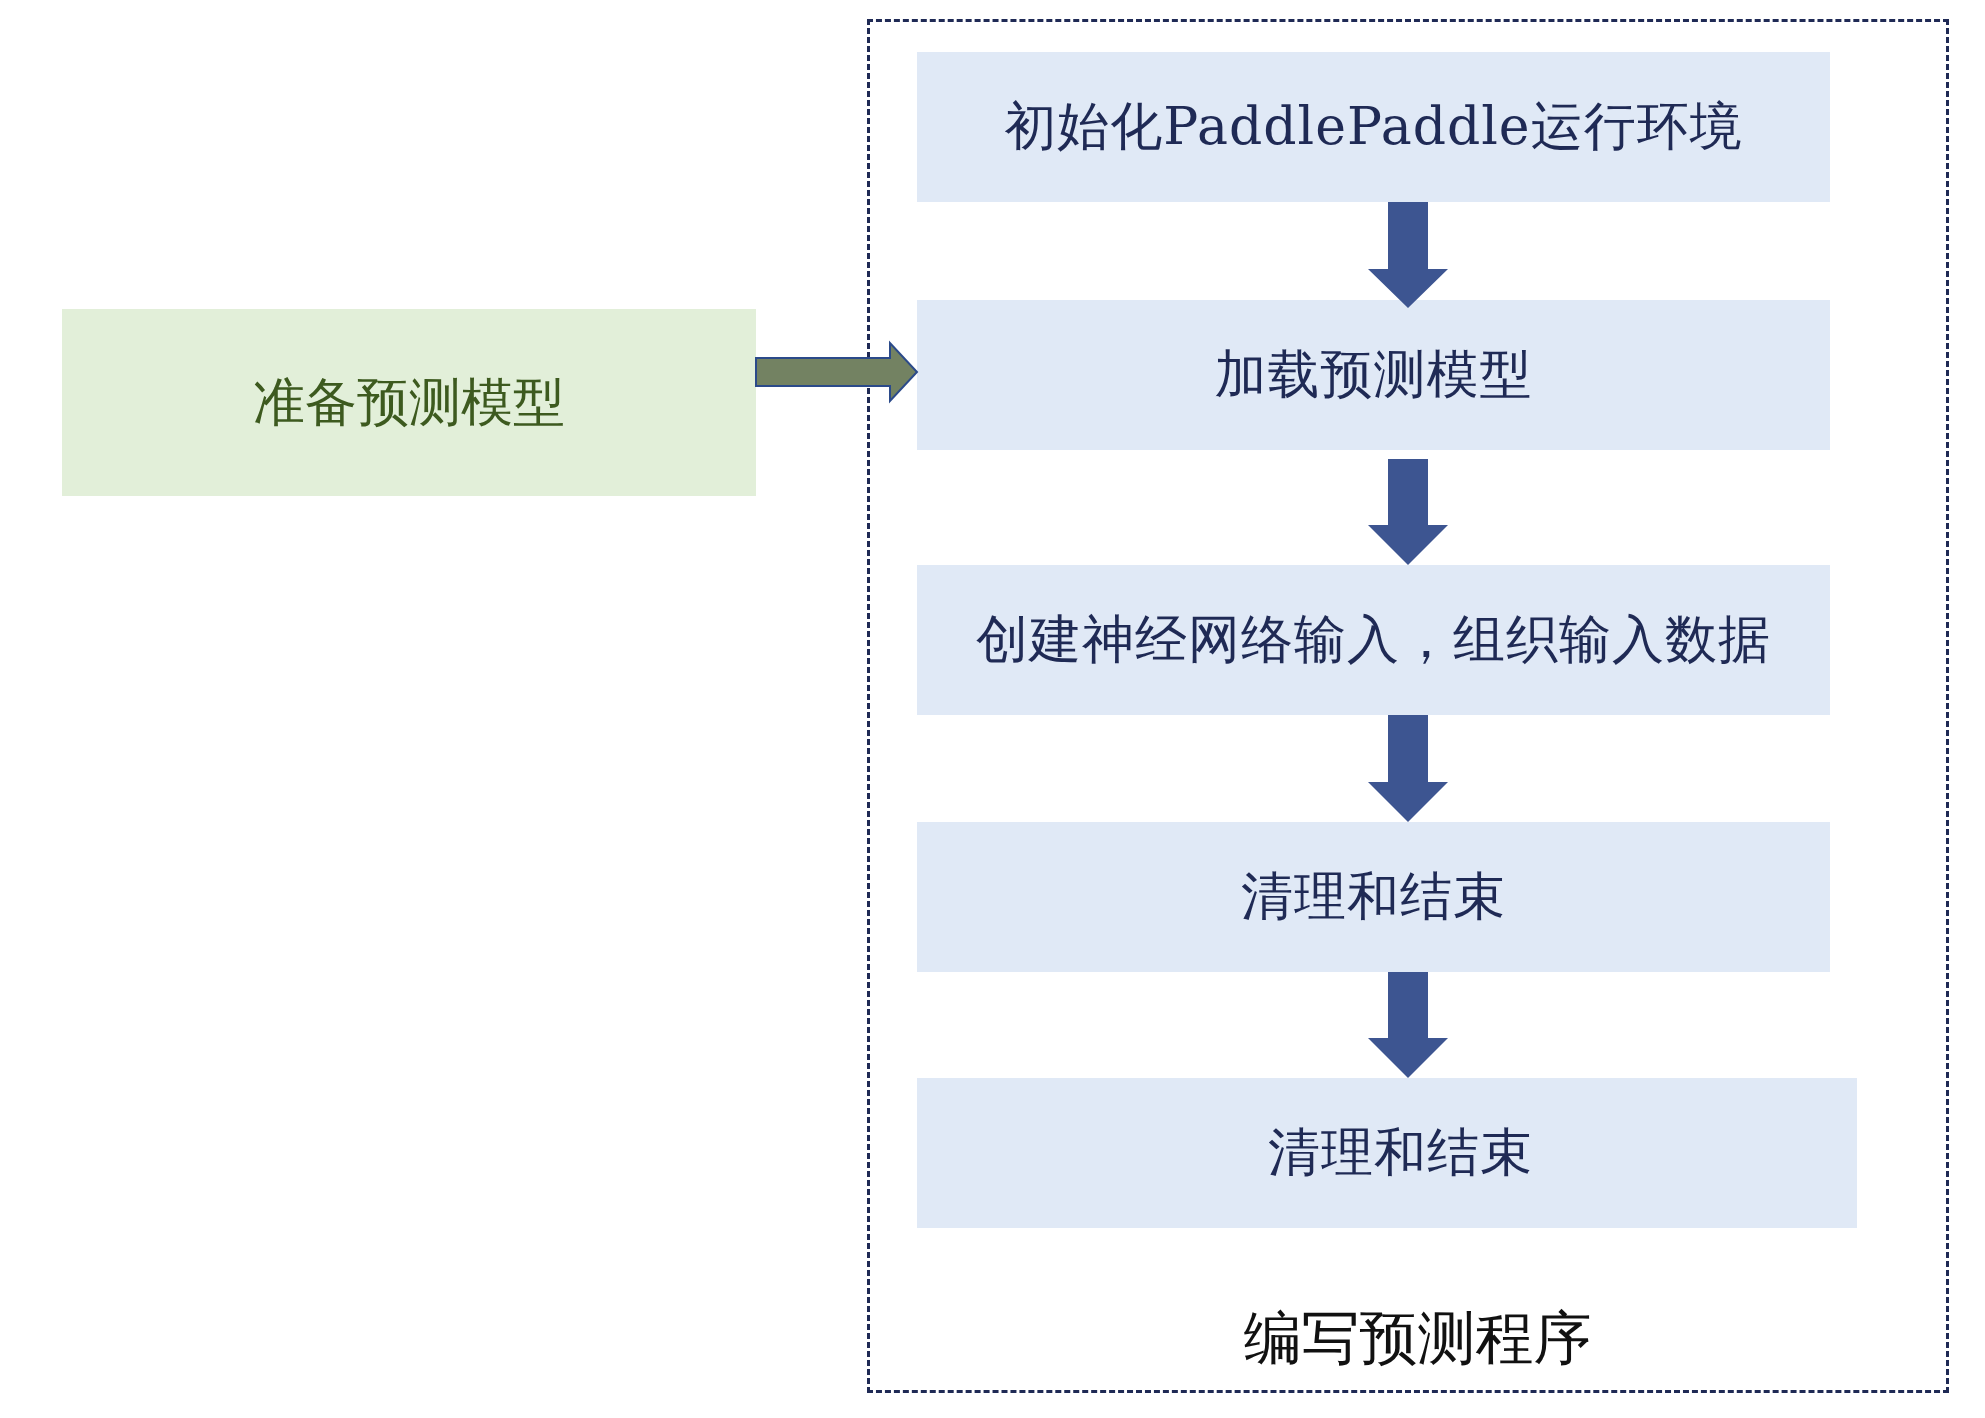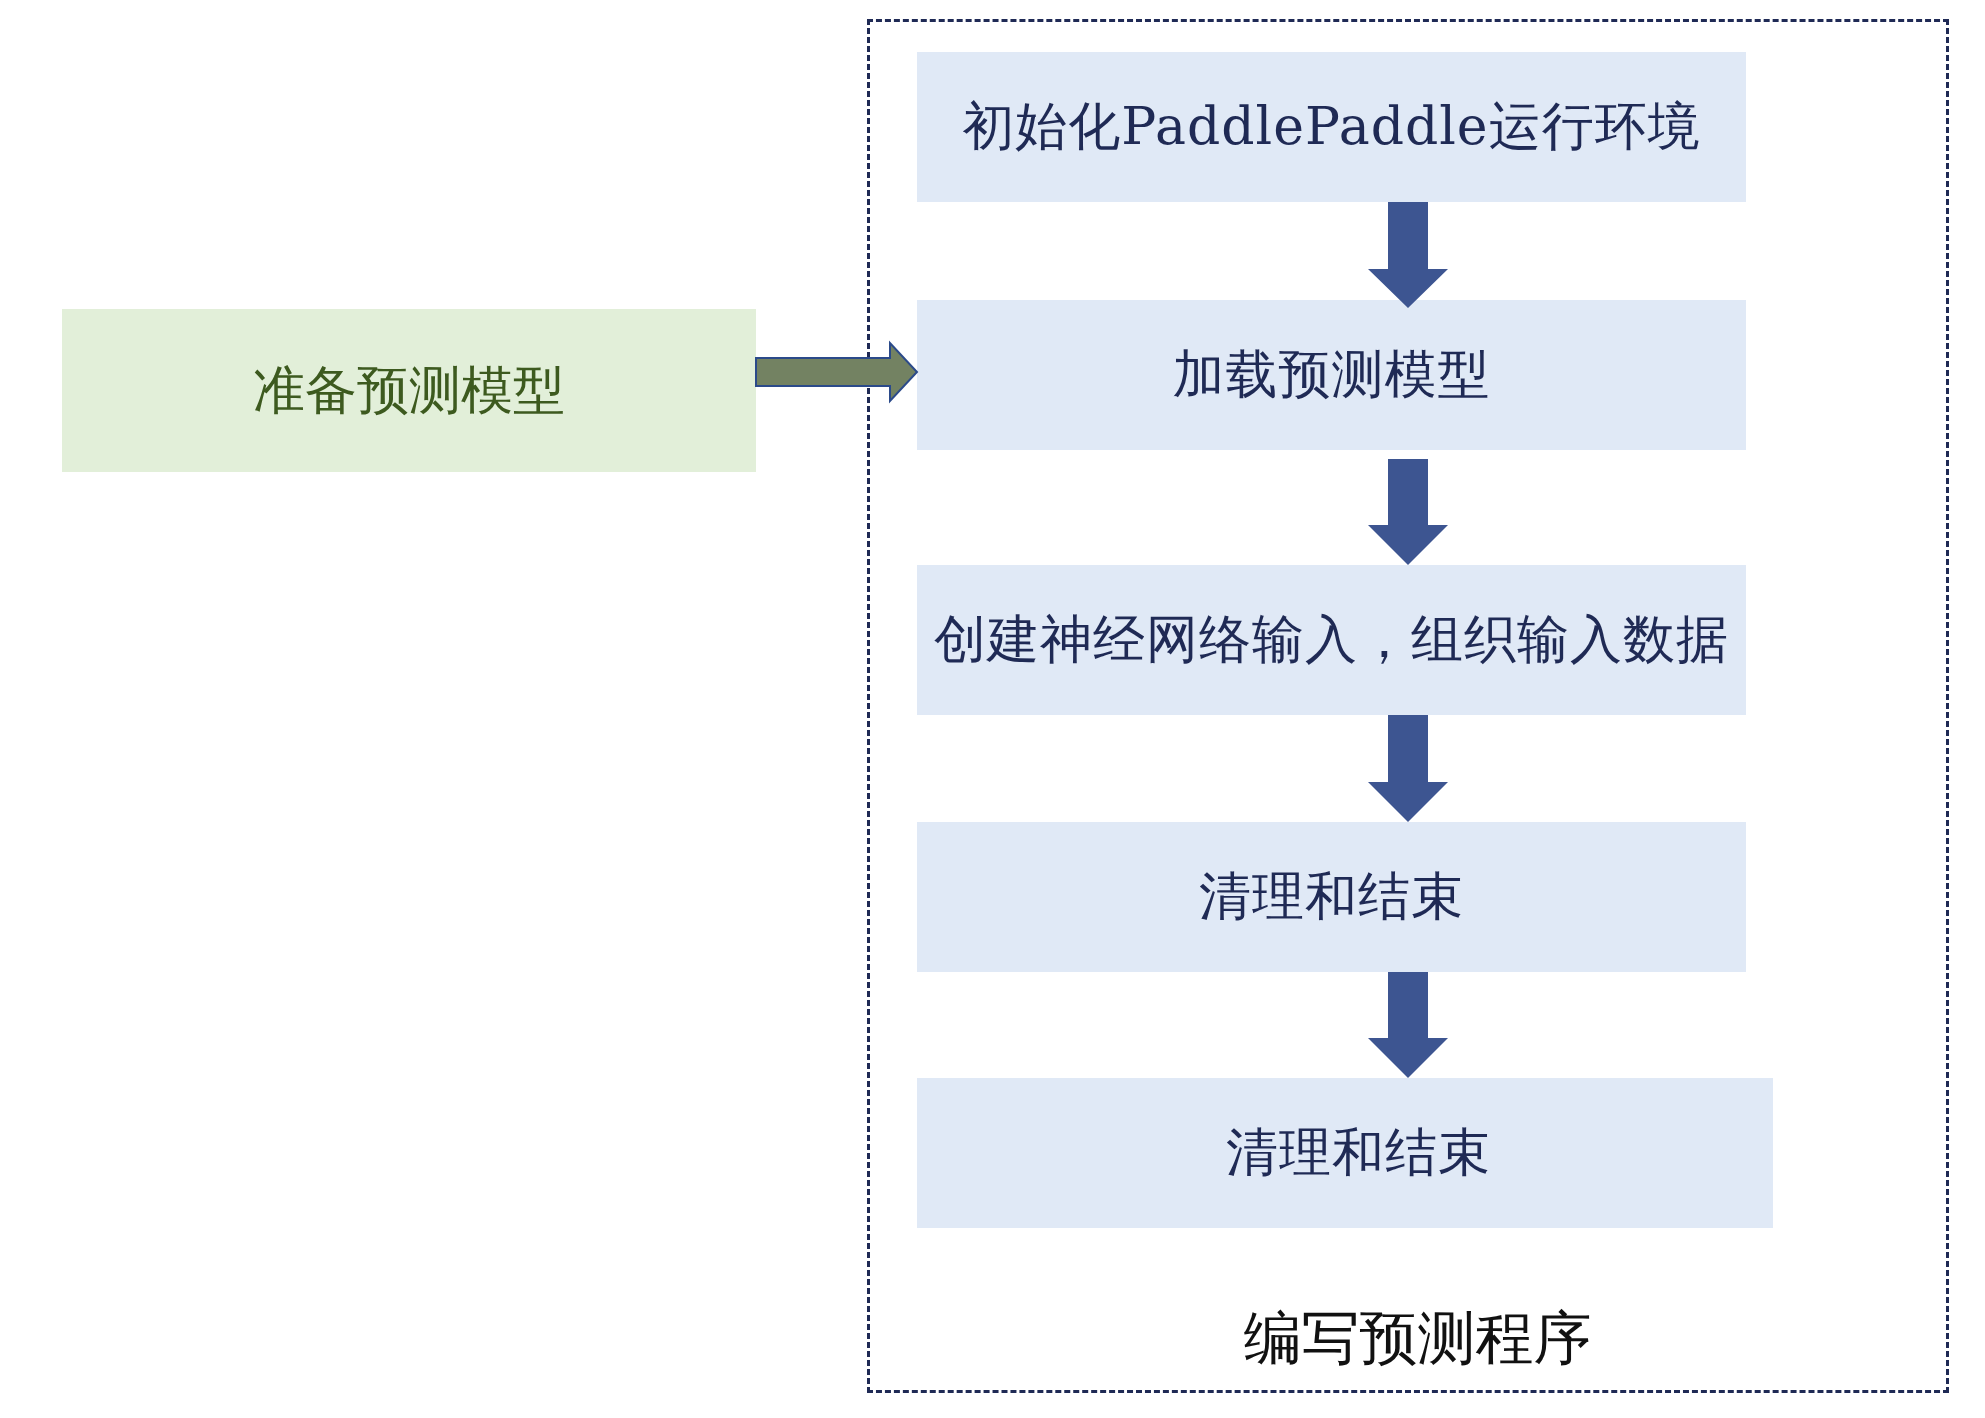--- a/index.html
+++ b/index.html
@@ -1,23 +1,23 @@
 <!DOCTYPE html>
 <html><head>
 <meta charset="utf-8">
 <style>
   html, body { margin:0; padding:0; background:#ffffff; }
   body { width:1985px; height:1418px; position:relative; overflow:hidden;
          font-family:"DejaVu Serif","Liberation Serif",serif; }
   .frame { position:absolute; left:867px; top:19px; width:1082px; height:1374px;
            border:3px dashed #1f2a55; box-sizing:border-box; }
-  .step { position:absolute; left:917px; width:829px; height:150px; background:#e0e9f6;
+  .step { position:absolute; left:917px; width:913px; height:150px; background:#e0e9f6;
           display:flex; align-items:center; justify-content:center;
           color:#1f2a55; font-size:52px; letter-spacing:1px; }
-  .prep { position:absolute; left:62px; top:309px; width:694px; height:163px; background:#e2efd9;
+  .prep { position:absolute; left:62px; top:309px; width:694px; height:187px; background:#e2efd9;
           display:flex; align-items:center; justify-content:center;
           color:#3d5a1f; font-size:52px; }
   .caption { position:absolute; left:917px; width:1001px; top:1300px; text-align:center;
              color:#111111; font-size:58px; }
   svg.arrows { position:absolute; left:0; top:0; }
 </style>
 </head>
 <body>
 
 <div class="frame"></div>

